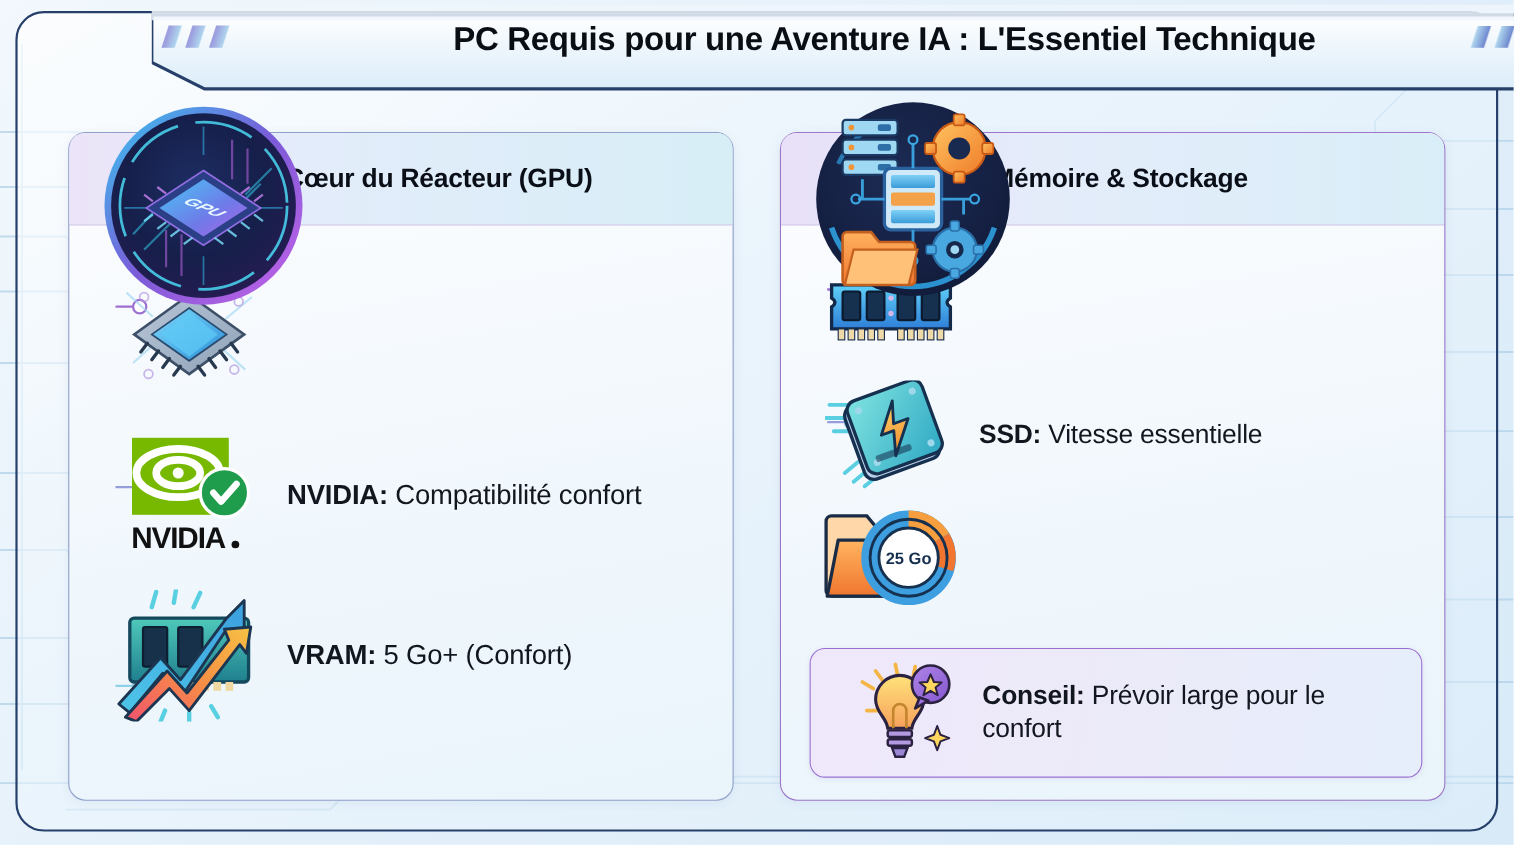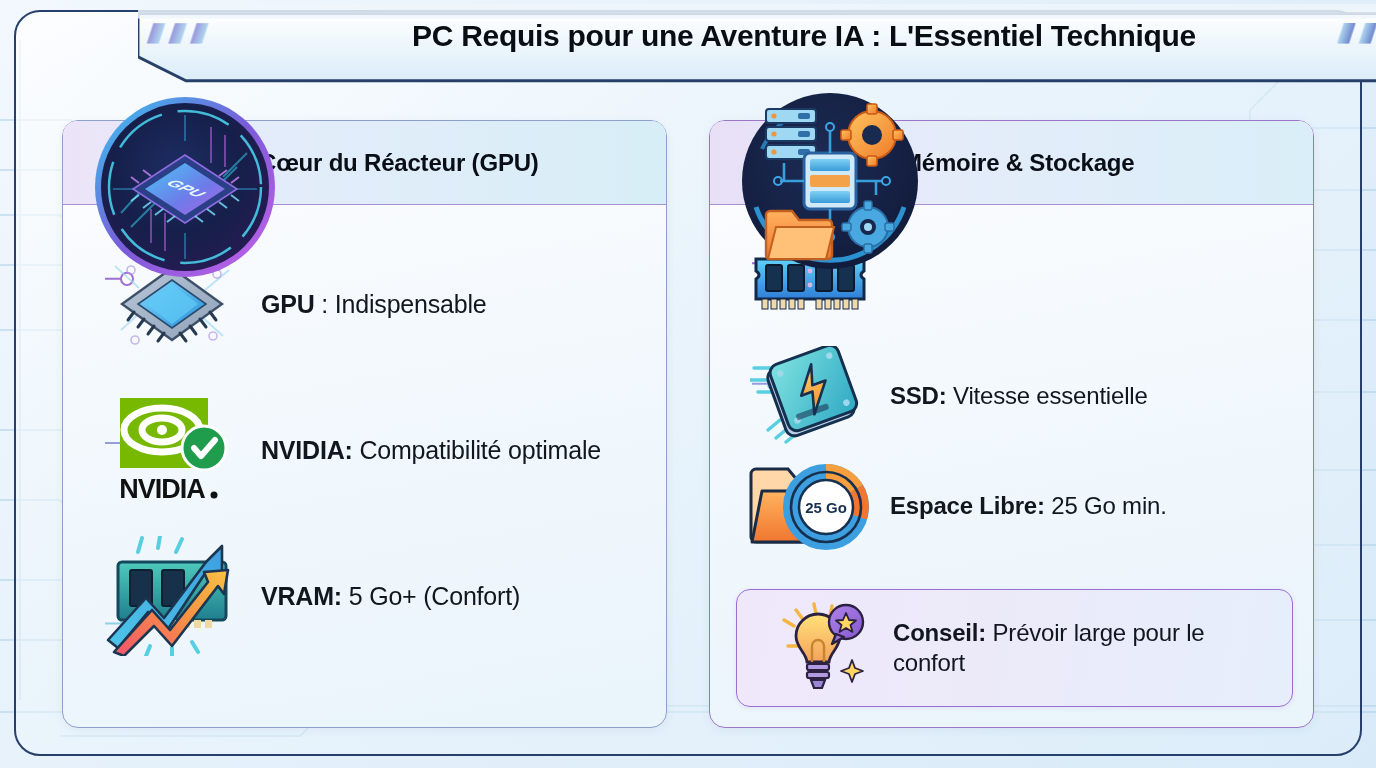--- a/index.html
+++ b/index.html
@@ -271,42 +271,39 @@
               <path d="M0 -36 L50 0 L0 36 L-50 0 Z" fill="url(#chipBody)" stroke="#3d5068" stroke-width="2.4"></path>
               <path d="M0 -24 L34 0 L0 24 L-34 0 Z" fill="url(#chipCore)" stroke="#2a4b6e" stroke-width="1.6"></path>
               <path d="M0 -20 L26 0 L0 20 L-26 0 Z" fill="#5fc9f6" opacity=".75"></path>
               <g stroke="#26394f" stroke-width="3" stroke-linecap="round">
                 <path d="M-38 8 L-44 16 M-28 15 L-34 23 M-18 22 L-24 30 M-8 29 L-14 37"></path>
                 <path d="M38 8 L44 16 M28 15 L34 23 M18 22 L24 30 M8 29 L14 37"></path>
               </g>
             </g>
           </svg>
         </div>
-        <div class="item-text">
-          <b>GPU</b><span> : </span><span>Indispensable</span>
-        </div>
       </div>
 
       <div class="item">
         <div class="item-icon">
           <svg viewBox="0 0 140 120" width="140" height="120">
             <rect x="18" y="8" width="88" height="70" fill="#76b900"></rect>
             <g fill="none" stroke="#ffffff" stroke-width="7">
               <ellipse cx="60" cy="40" rx="38" ry="22"></ellipse>
               <ellipse cx="60" cy="40" rx="20" ry="12"></ellipse>
             </g>
             <circle cx="60" cy="40" r="5" fill="#ffffff"></circle>
             <circle cx="102" cy="58" r="22" fill="#1f9d4d" stroke="#ffffff" stroke-width="3"></circle>
             <path d="M92 58 L99 66 L113 50" stroke="#ffffff" stroke-width="6" fill="none" stroke-linecap="round" stroke-linejoin="round"></path>
             <text x="60" y="108" text-anchor="middle" font-family="Liberation Sans, sans-serif" font-size="27" font-weight="700" fill="#111111" letter-spacing="-1">NVIDIA</text>
             <circle cx="112" cy="105" r="3.5" fill="#111111"></circle>
           </svg>
         </div>
         <div class="item-text">
-          <b>NVIDIA:</b><span> </span><span>Compatibilité optimale</span>
+          <b>NVIDIA:</b><span> </span><span>Compatibilité confort</span>
         </div>
       </div>
 
       <div class="item">
         <div class="item-icon">
           <svg viewBox="0 0 140 120" width="140" height="120">
             <defs>
               <linearGradient id="ramTeal" x1="0" y1="0" x2="0" y2="1">
                 <stop offset="0%" stop-color="#4fc9bb"></stop>
                 <stop offset="100%" stop-color="#1f7f8e"></stop>
@@ -543,23 +540,20 @@
             <path d="M14 32 H96 L84 83 H4 Z" fill="url(#fldOr2)" stroke="#1a2b45" stroke-width="3" stroke-linejoin="round"></path>
             <g transform="translate(78,48)">
               <circle r="35" fill="none" stroke="#3d9ee0" stroke-width="16"></circle>
               <path d="M0 -35 A35 35 0 0 1 30 -18" fill="none" stroke="#f79f3e" stroke-width="16"></path>
               <path d="M30 -18 A35 35 0 0 1 33 10" fill="none" stroke="#f2762f" stroke-width="16"></path>
               <circle r="35" fill="none" stroke="#16304f" stroke-width="2.6"></circle>
               <circle r="27" fill="#ffffff" stroke="#16304f" stroke-width="2.6"></circle>
               <text x="0" y="6" text-anchor="middle" font-family="Liberation Sans, sans-serif" font-size="15" font-weight="700" fill="#16304f">25 Go</text>
             </g>
           </svg>
-        </div>
-        <div class="item-text">
-          <b>Espace Libre:</b><span> </span><span>25 Go min.</span>
         </div>
       </div>
     </div>
 
     <div class="tip">
       <div class="tip-icon">
         <svg viewBox="0 0 100 92" width="100" height="92">
           <defs>
             <linearGradient id="bulbG" x1="0" y1="0" x2="0" y2="1">
               <stop offset="0%" stop-color="#ffe27a"></stop>

